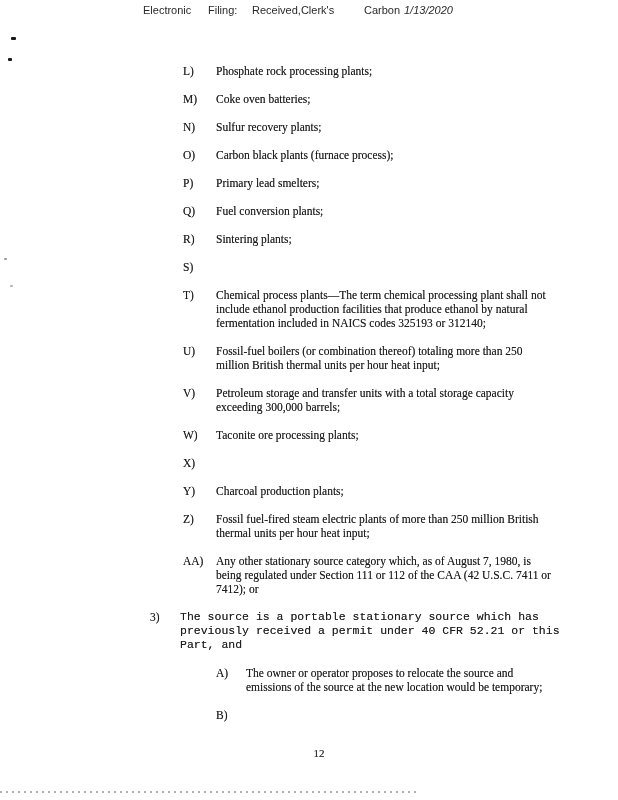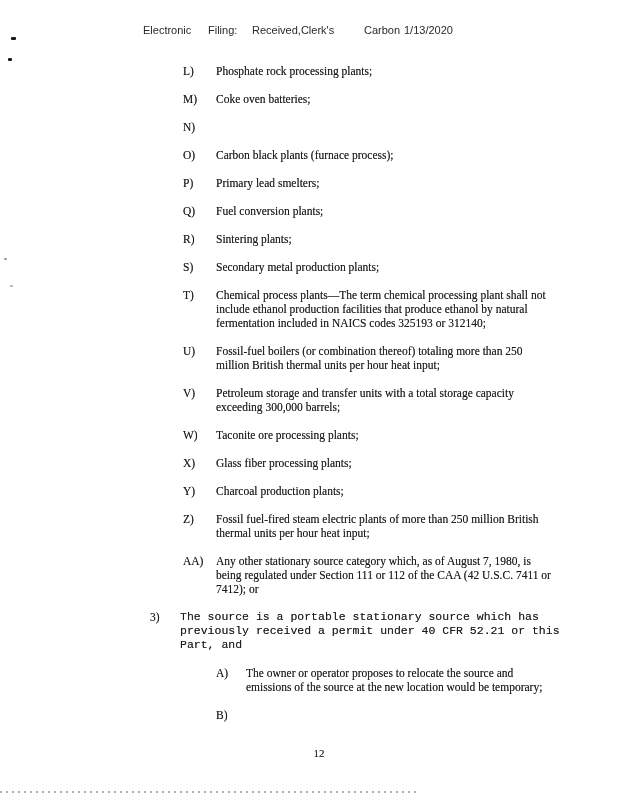--- a/index.html
+++ b/index.html
@@ -9,34 +9,34 @@
     height: 800px;
     background: #ffffff;
     overflow: hidden;
     font-family: "Liberation Serif", serif;
     color: #1c1c1c;
   }
 
   
   .stamp {
     position: absolute;
-    top: 24px;
+    top: 4px;
     left: 0;
     width: 566px;
     height: 16px;
     font-family: "Liberation Sans", sans-serif;
     font-size: 11px;
     color: #2a2a2a;
   }
   .stamp span { position: absolute; top: 0; white-space: nowrap; }
   .stamp .w1 { left: 143px; }
   .stamp .w2 { left: 208px; }
   .stamp .w3 { left: 252px; }
   .stamp .w4 { left: 364px; }
-  .stamp .w5 { left: 404px; }
+  .stamp .w5 { left: 404px; font-style: italic; }
 
   
   .doc-body {
     position: absolute;
     top: 64px;
     left: 0;
     width: 618px;
     font-size: 11.5px;
     line-height: 14px;
     text-shadow: 0 0 0.4px rgba(20,20,20,0.55);
@@ -100,60 +100,59 @@
       <div class="row">
         <span class="lbl">L)</span>
         <span class="txt">Phosphate rock processing plants;</span>
       </div>
       <div class="row">
         <span class="lbl">M)</span>
         <span class="txt">Coke oven batteries;</span>
       </div>
       <div class="row">
         <span class="lbl">N)</span>
+        <span class="txt">Sulfur recovery plants;</span>
       </div>
       <div class="row">
         <span class="lbl">O)</span>
         <span class="txt">Carbon black plants (furnace process);</span>
       </div>
       <div class="row">
         <span class="lbl">P)</span>
         <span class="txt">Primary lead smelters;</span>
       </div>
       <div class="row">
         <span class="lbl">Q)</span>
         <span class="txt">Fuel conversion plants;</span>
       </div>
       <div class="row">
         <span class="lbl">R)</span>
         <span class="txt">Sintering plants;</span>
       </div>
       <div class="row">
         <span class="lbl">S)</span>
-        <span class="txt">Secondary metal production plants;</span>
       </div>
       <div class="row">
         <span class="lbl">T)</span>
         <span class="txt">Chemical process plants—The term chemical processing plant shall not include ethanol production facilities that produce ethanol by natural fermentation included in NAICS codes 325193 or 312140;</span>
       </div>
       <div class="row">
         <span class="lbl">U)</span>
         <span class="txt">Fossil-fuel boilers (or combination thereof) totaling more than 250 million British thermal units per hour heat input;</span>
       </div>
       <div class="row">
         <span class="lbl">V)</span>
         <span class="txt">Petroleum storage and transfer units with a total storage capacity exceeding 300,000 barrels;</span>
       </div>
       <div class="row">
         <span class="lbl">W)</span>
         <span class="txt">Taconite ore processing plants;</span>
       </div>
       <div class="row">
         <span class="lbl">X)</span>
-        <span class="txt">Glass fiber processing plants;</span>
       </div>
       <div class="row">
         <span class="lbl">Y)</span>
         <span class="txt">Charcoal production plants;</span>
       </div>
       <div class="row">
         <span class="lbl">Z)</span>
         <span class="txt">Fossil fuel-fired steam electric plants of more than 250 million British thermal units per hour heat input;</span>
       </div>
       <div class="row">

